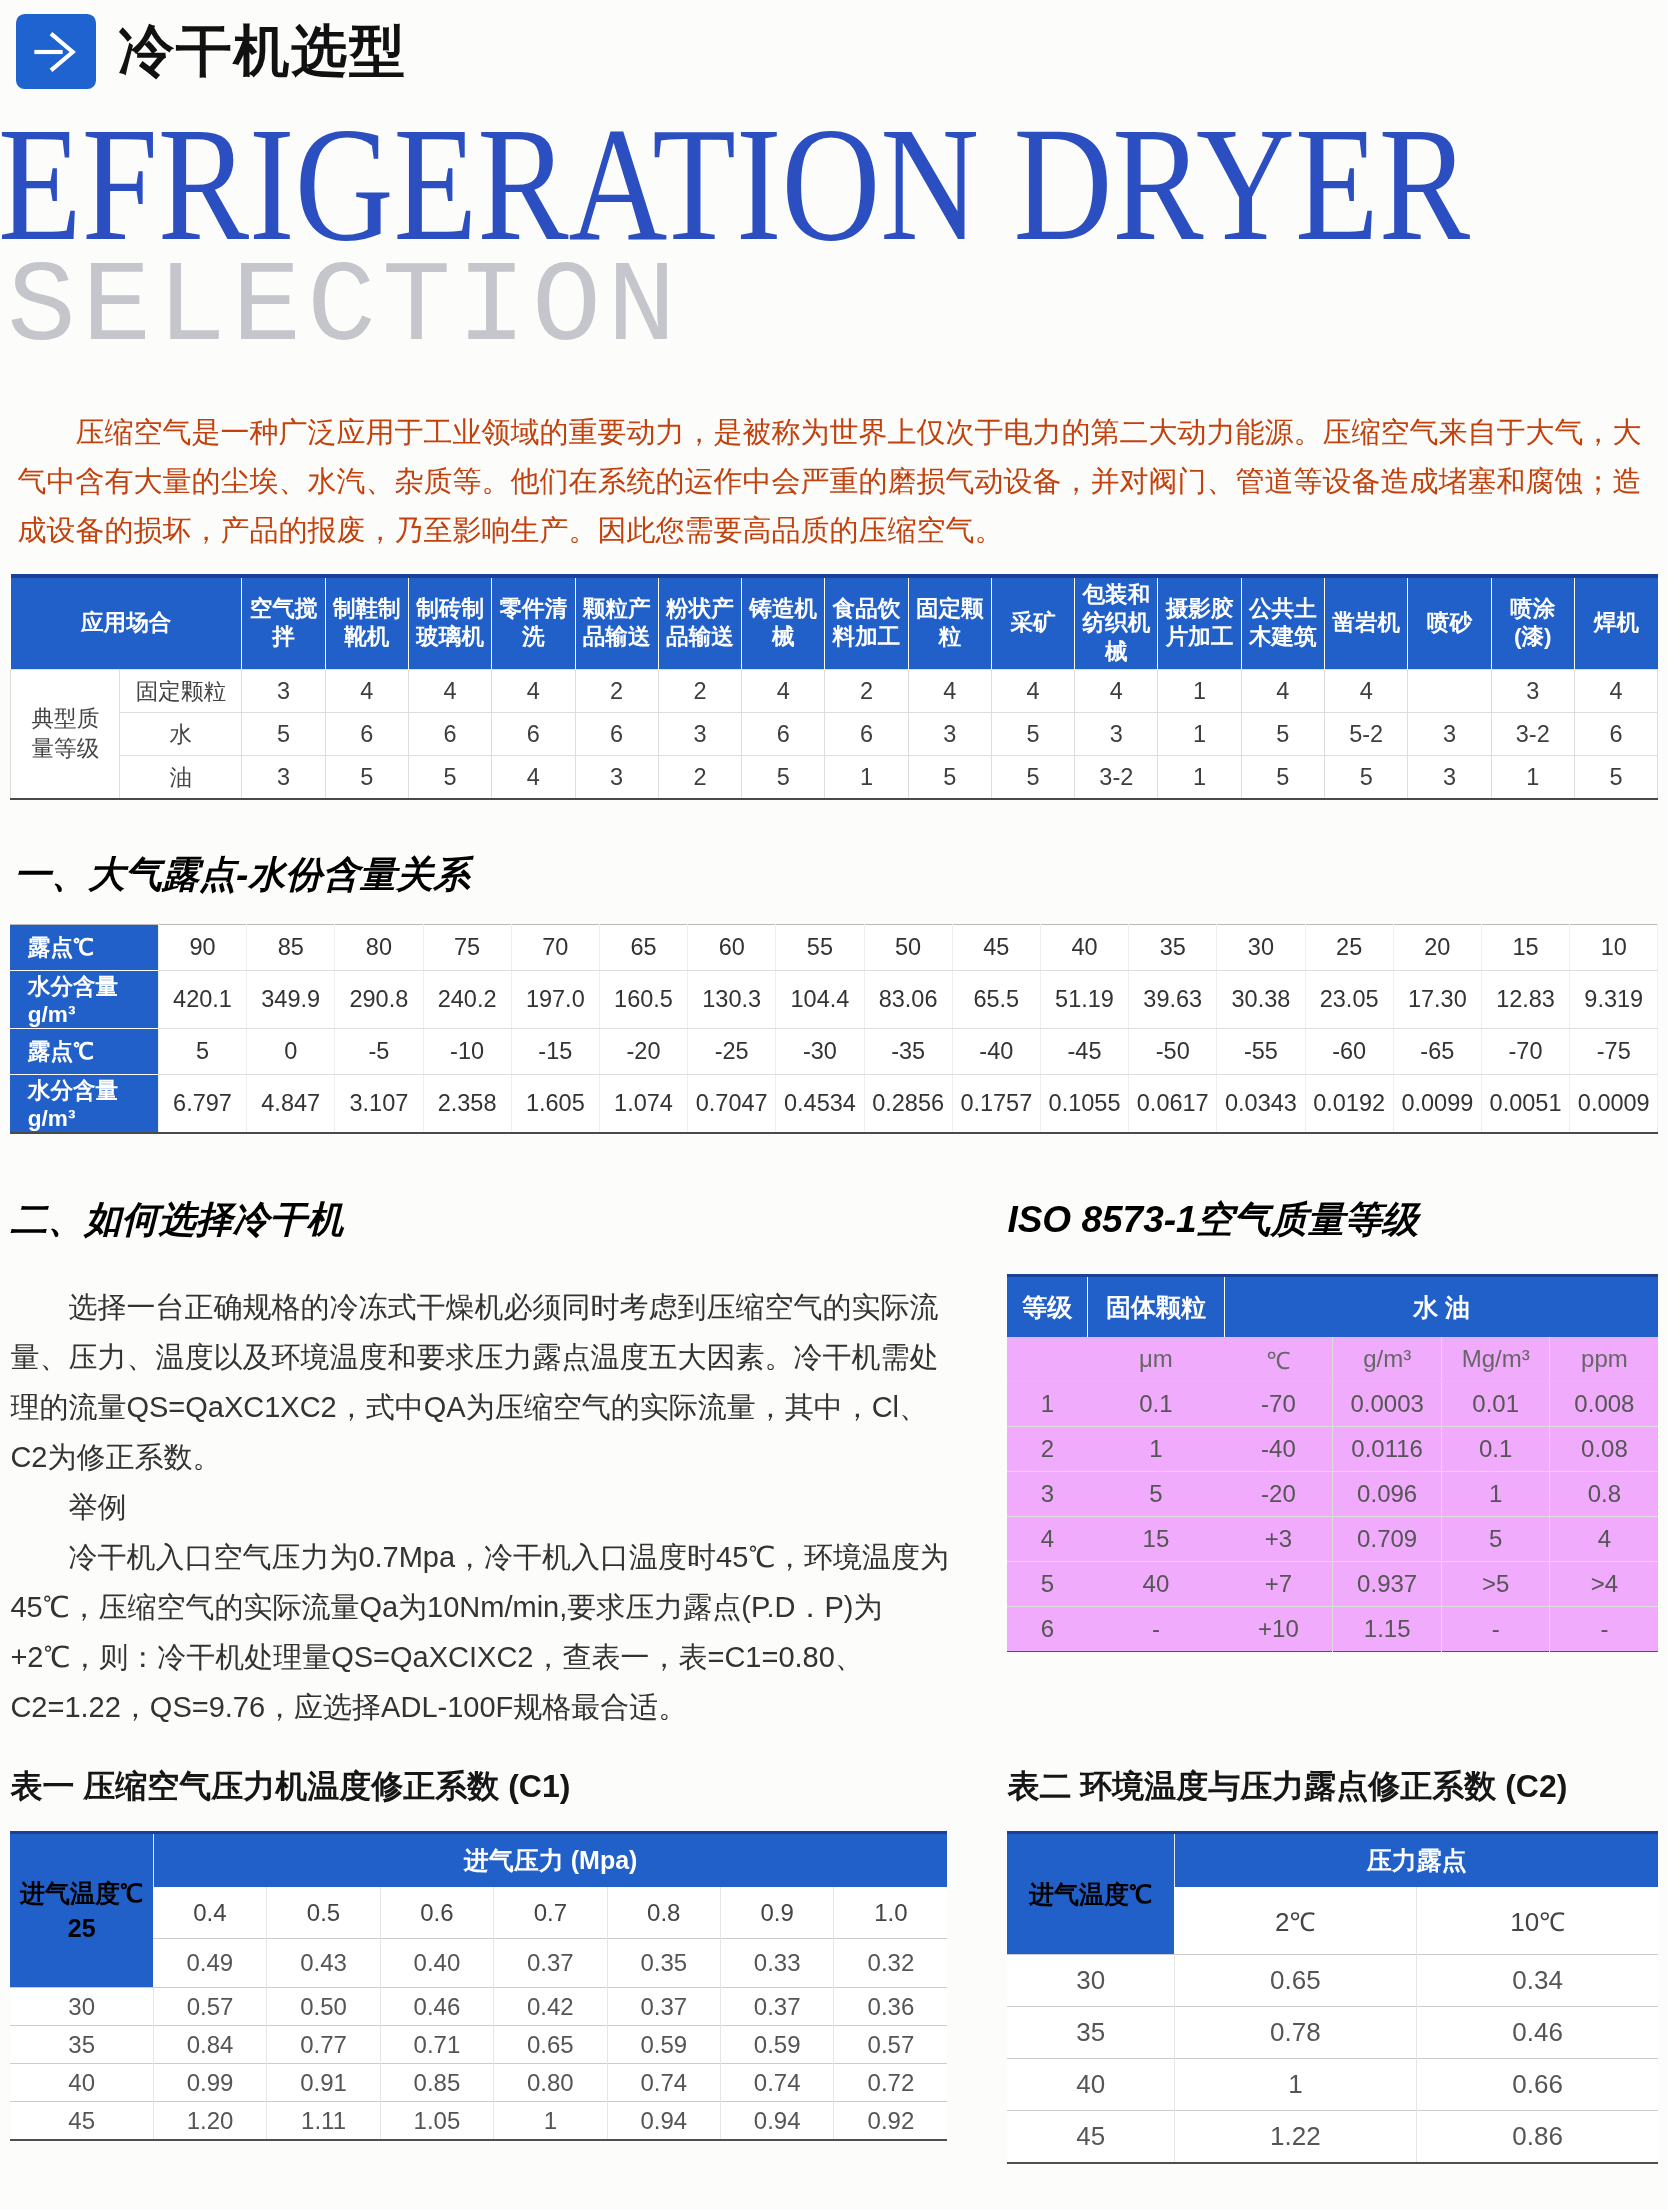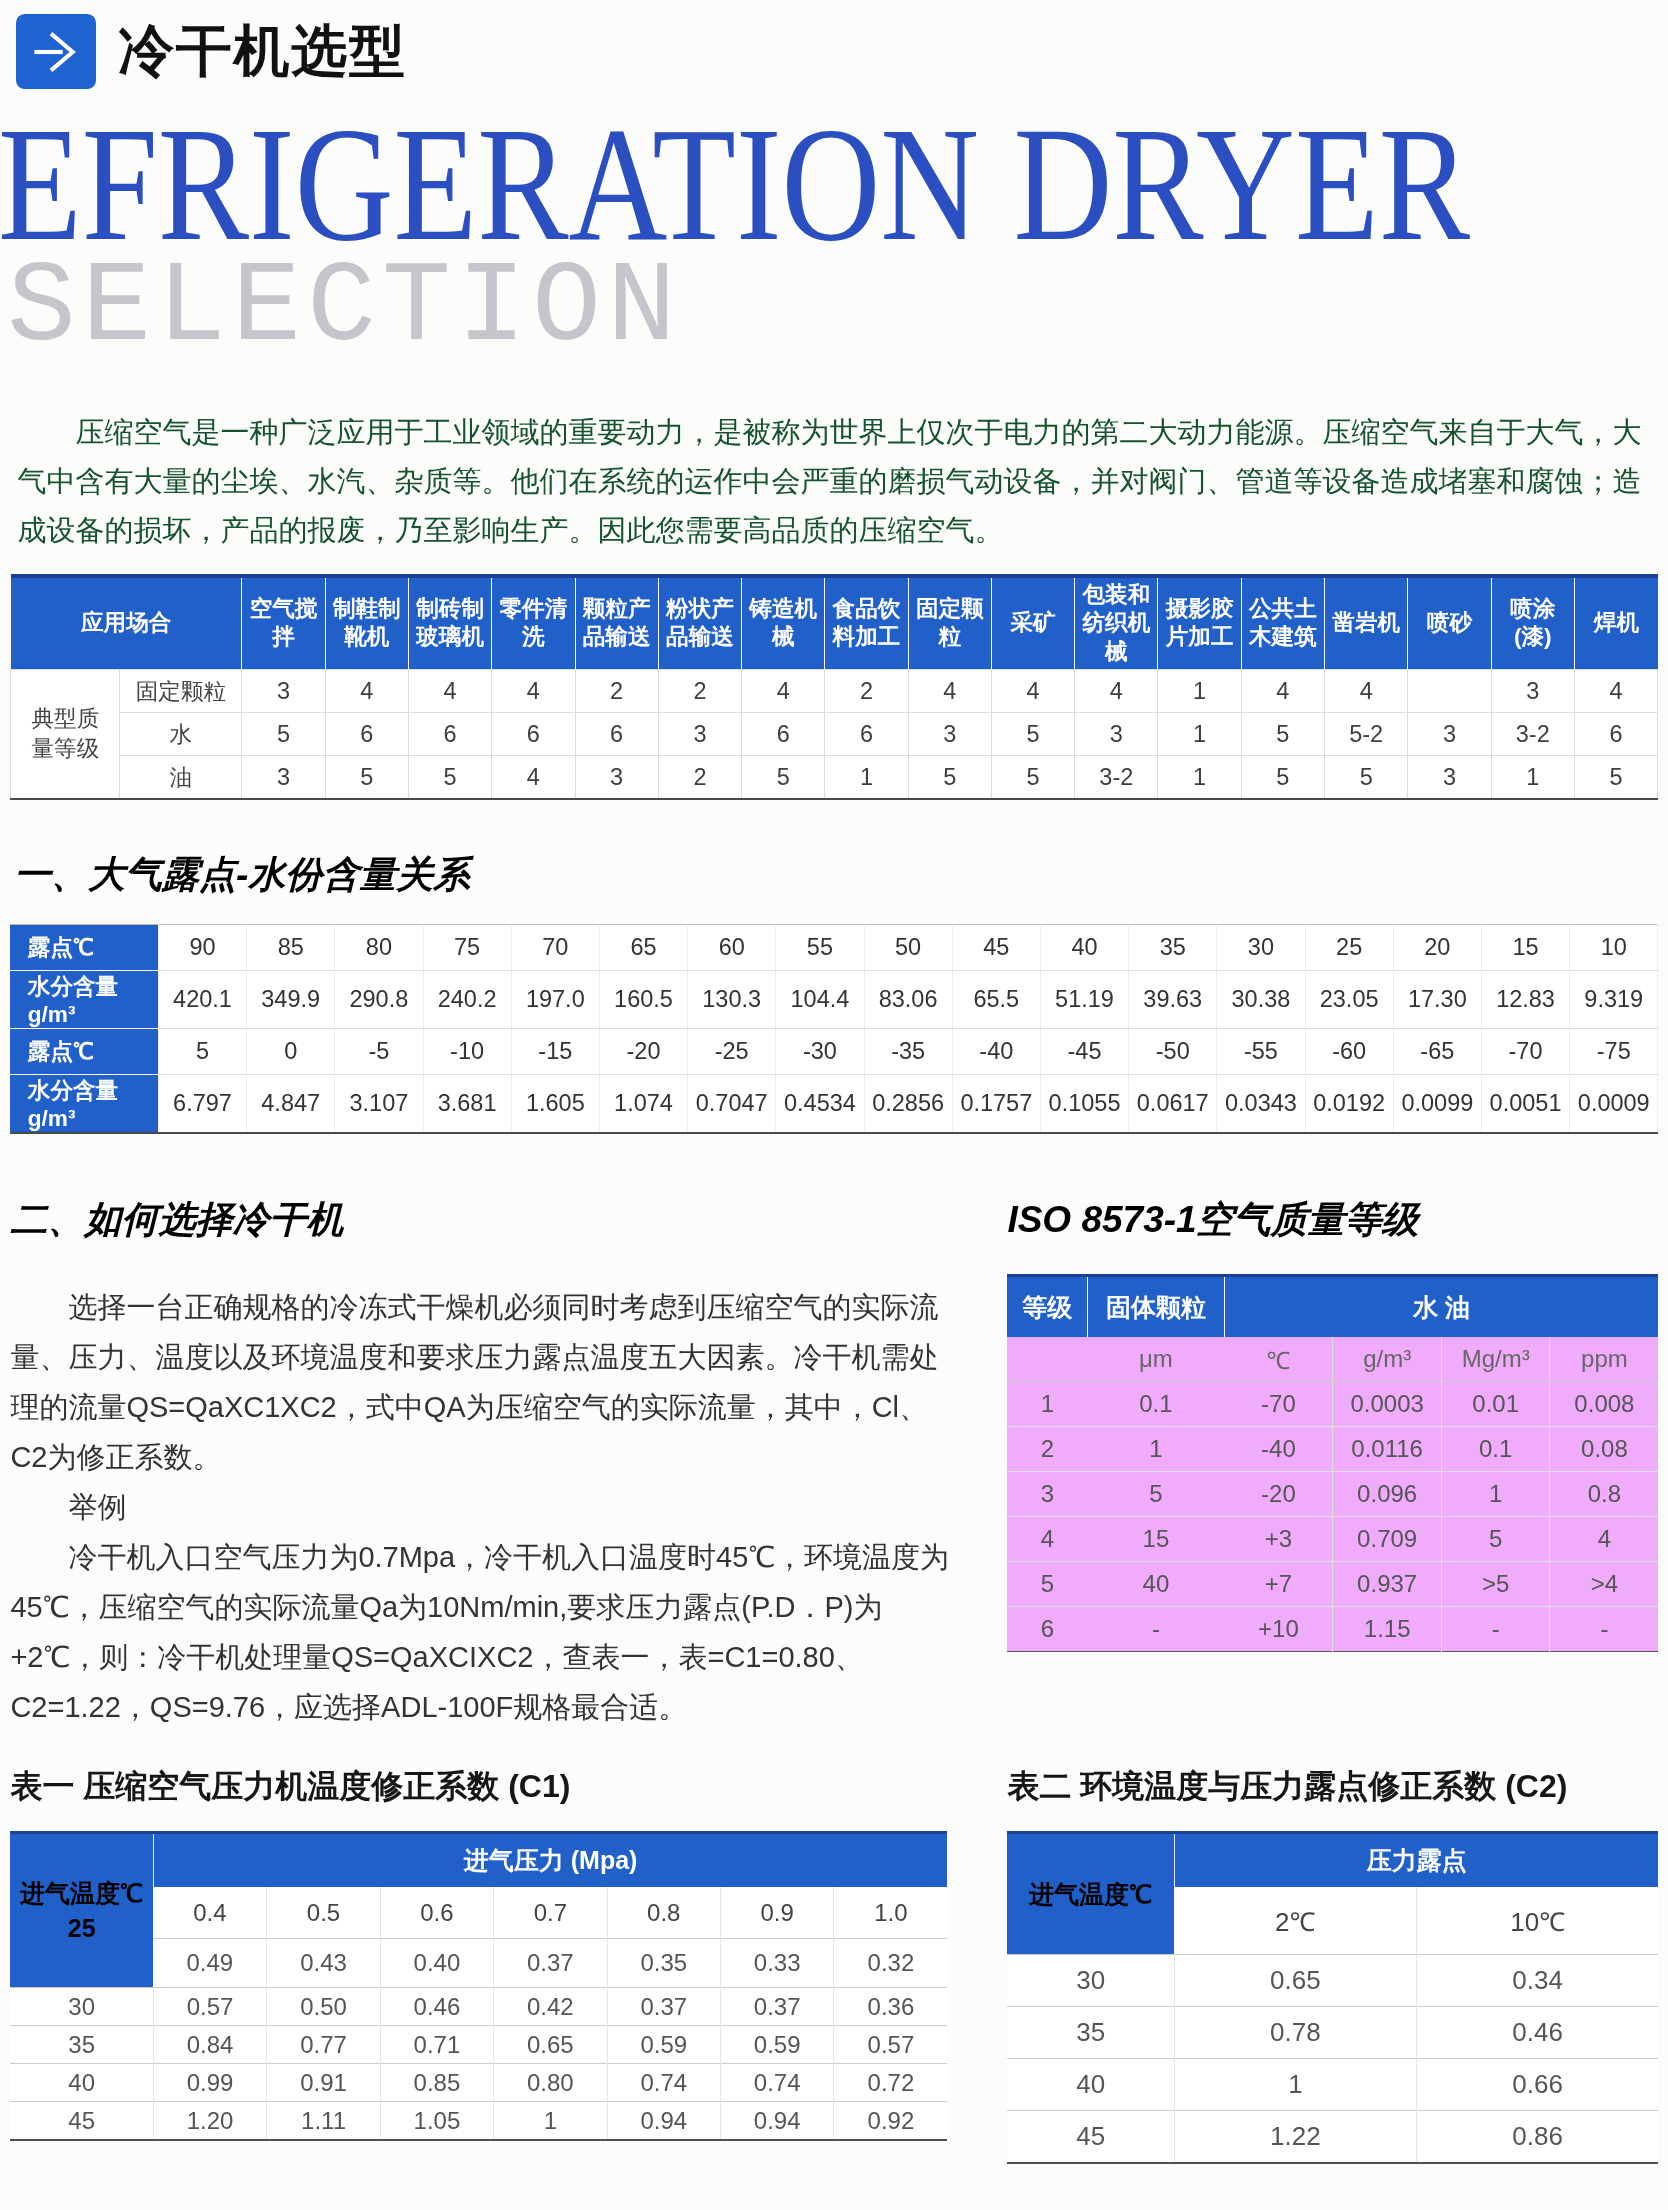--- a/index.html
+++ b/index.html
@@ -23,21 +23,21 @@
     font-family:"Liberation Serif", serif; font-size:163px; line-height:.95;
     color:#2b4fc0; white-space:nowrap; margin-top:14px; margin-left:-12px;
     transform:scaleX(.84); transform-origin:left center;
   }
   .en-title-2 {
     font-family:Liberation Mono, monospace; font-size:115px; line-height:.9;
     color:#c5c6cb; letter-spacing:6px; margin-top:-5.2px; margin-left:-3.5px; white-space:nowrap;
   }
 
   
-  .intro { margin:47px 7px 0 7px; font-size:29px; line-height:49px; text-indent:2em; color:#14532d; }
+  .intro { margin:47px 7px 0 7px; font-size:29px; line-height:49px; text-indent:2em; color:#c2410c; }
 
   
   table { border-collapse:collapse; table-layout:fixed; width:1648px; }
   td, th { text-align:center; vertical-align:middle; overflow:hidden; }
 
   
   .gb-title { margin:47px 0 0 3.5px; font-size:35px; font-weight:700; color:#161616; }
   .gb-table { margin-top:19px; border-bottom:2.6px solid #4a4a4a; }
   .gb-table thead th {
     background:#2160c8; color:#fff; font-size:22.6px; font-weight:600;
@@ -285,21 +285,21 @@
           <td>-60</td>
           <td>-65</td>
           <td>-70</td>
           <td>-75</td>
         </tr>
       <tr>
         <td class="row-label">水分含量g/m³</td>
       <td>6.797</td>
           <td>4.847</td>
           <td>3.107</td>
-          <td>3.681</td>
+          <td>2.358</td>
           <td>1.605</td>
           <td>1.074</td>
           <td>0.7047</td>
           <td>0.4534</td>
           <td>0.2856</td>
           <td>0.1757</td>
           <td>0.1055</td>
           <td>0.0617</td>
           <td>0.0343</td>
           <td>0.0192</td>

